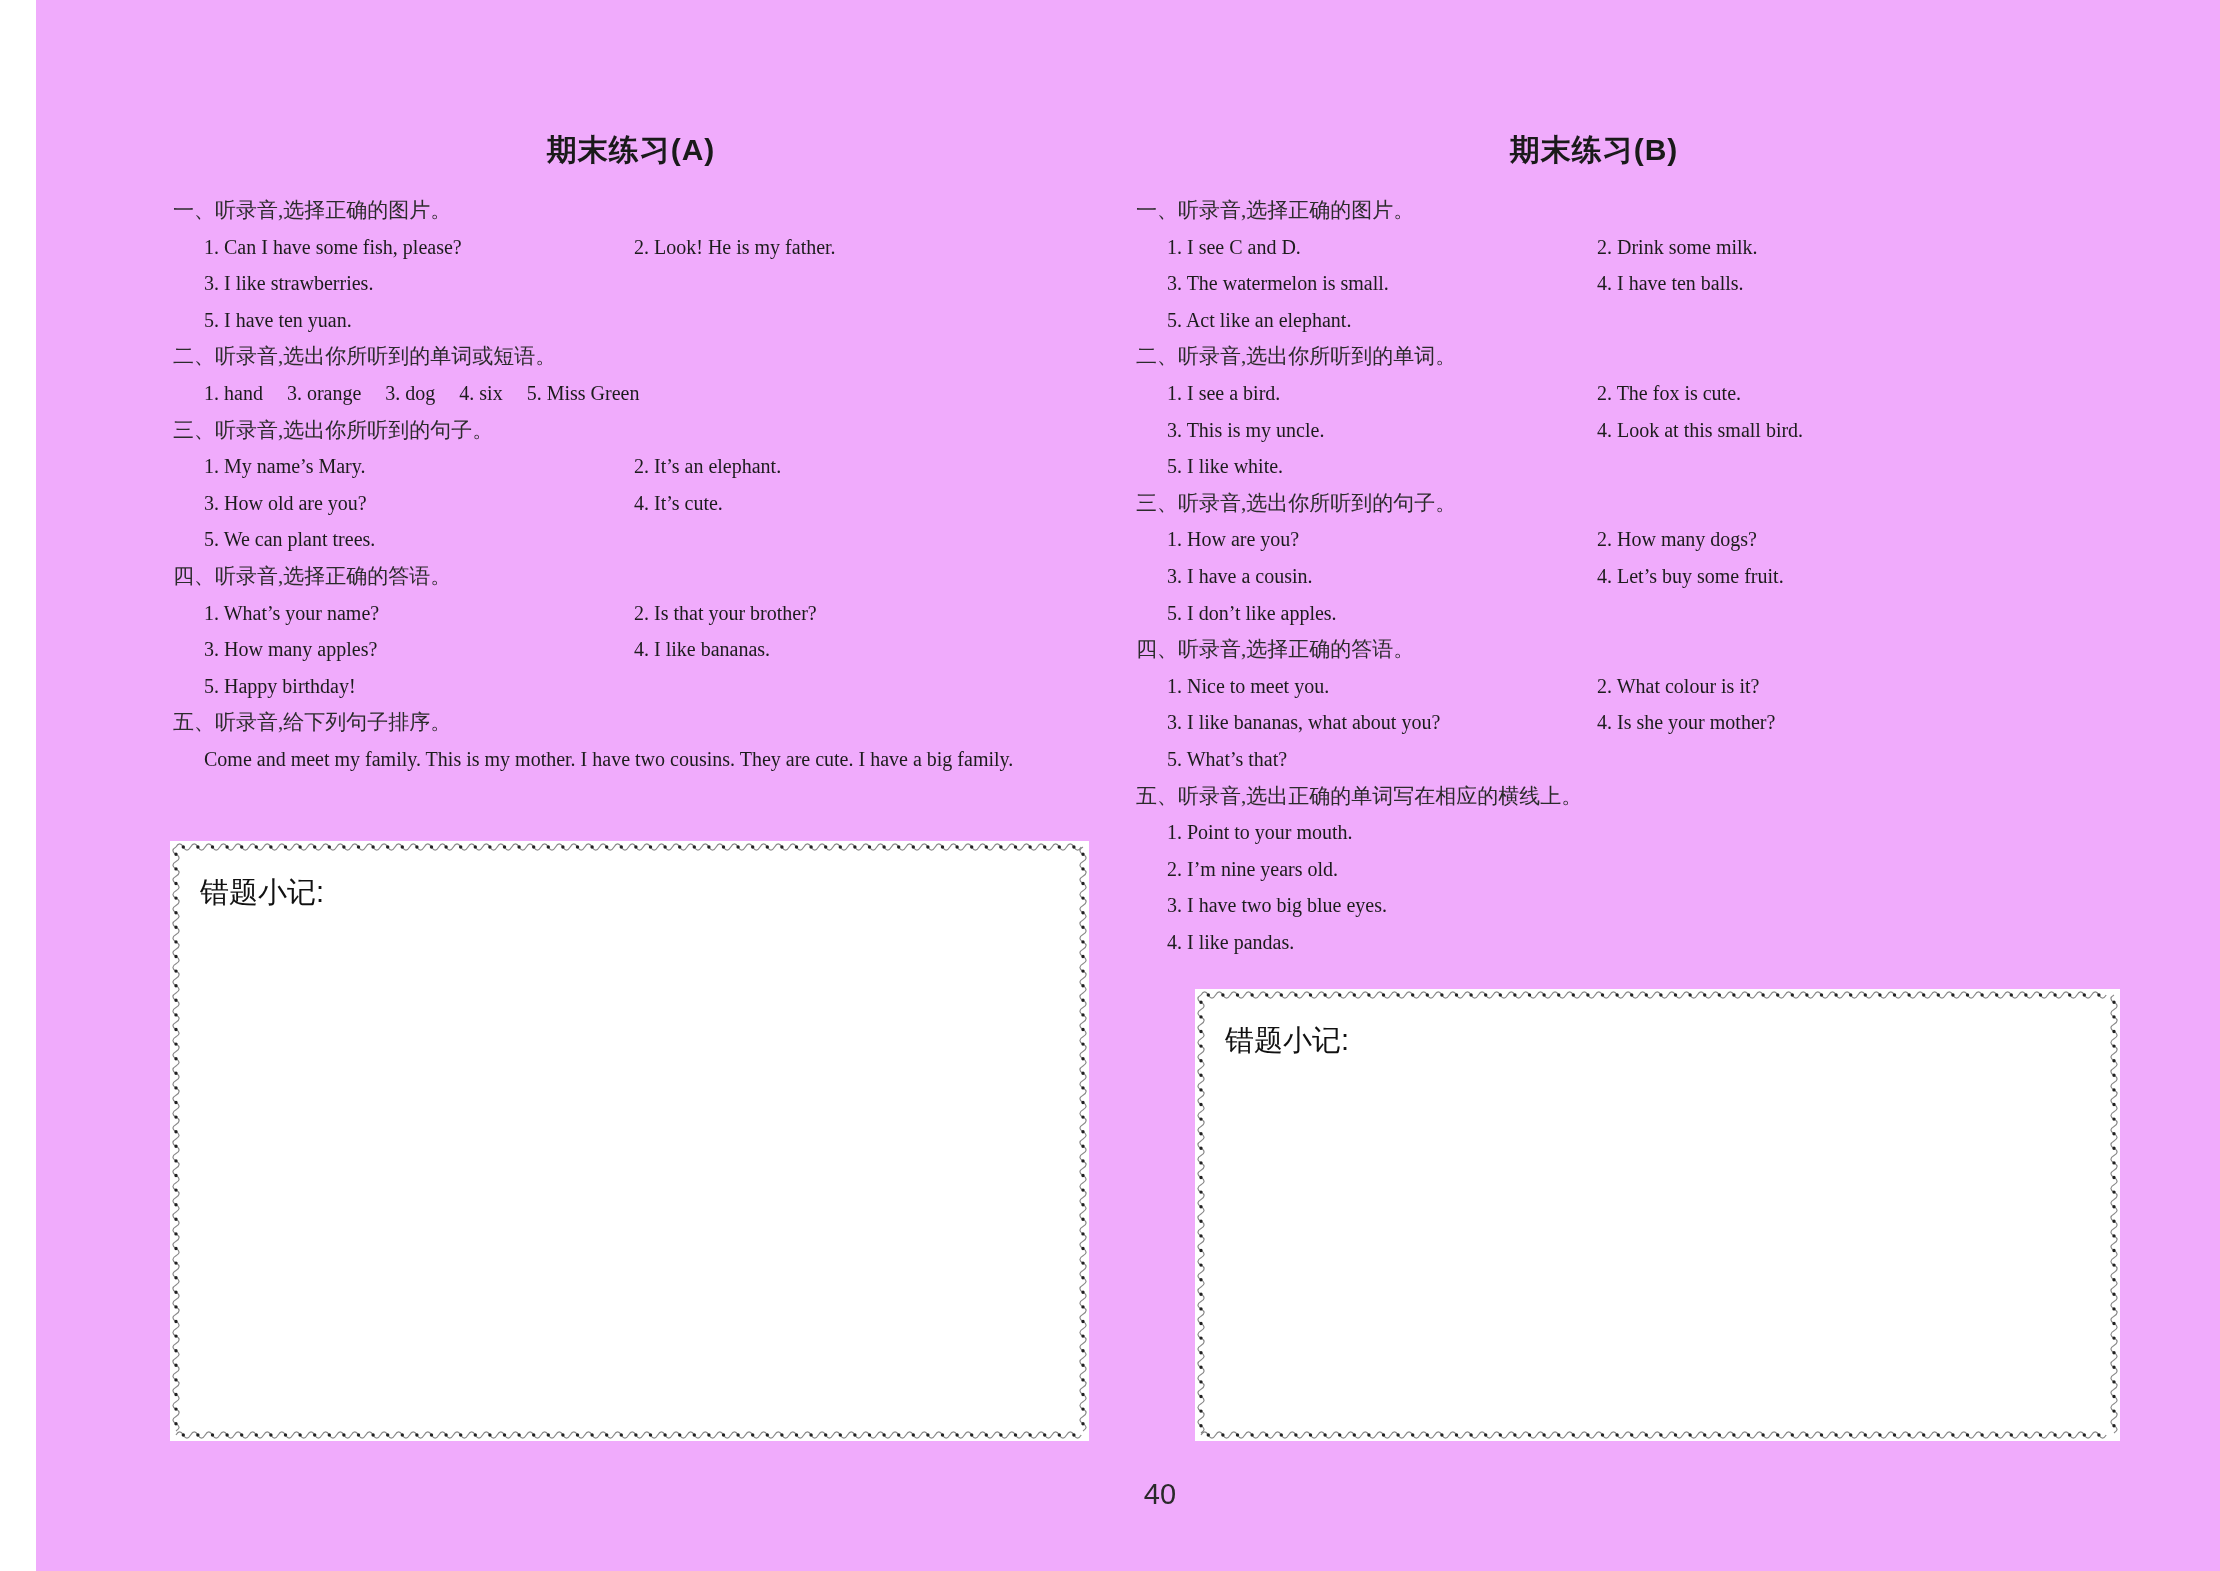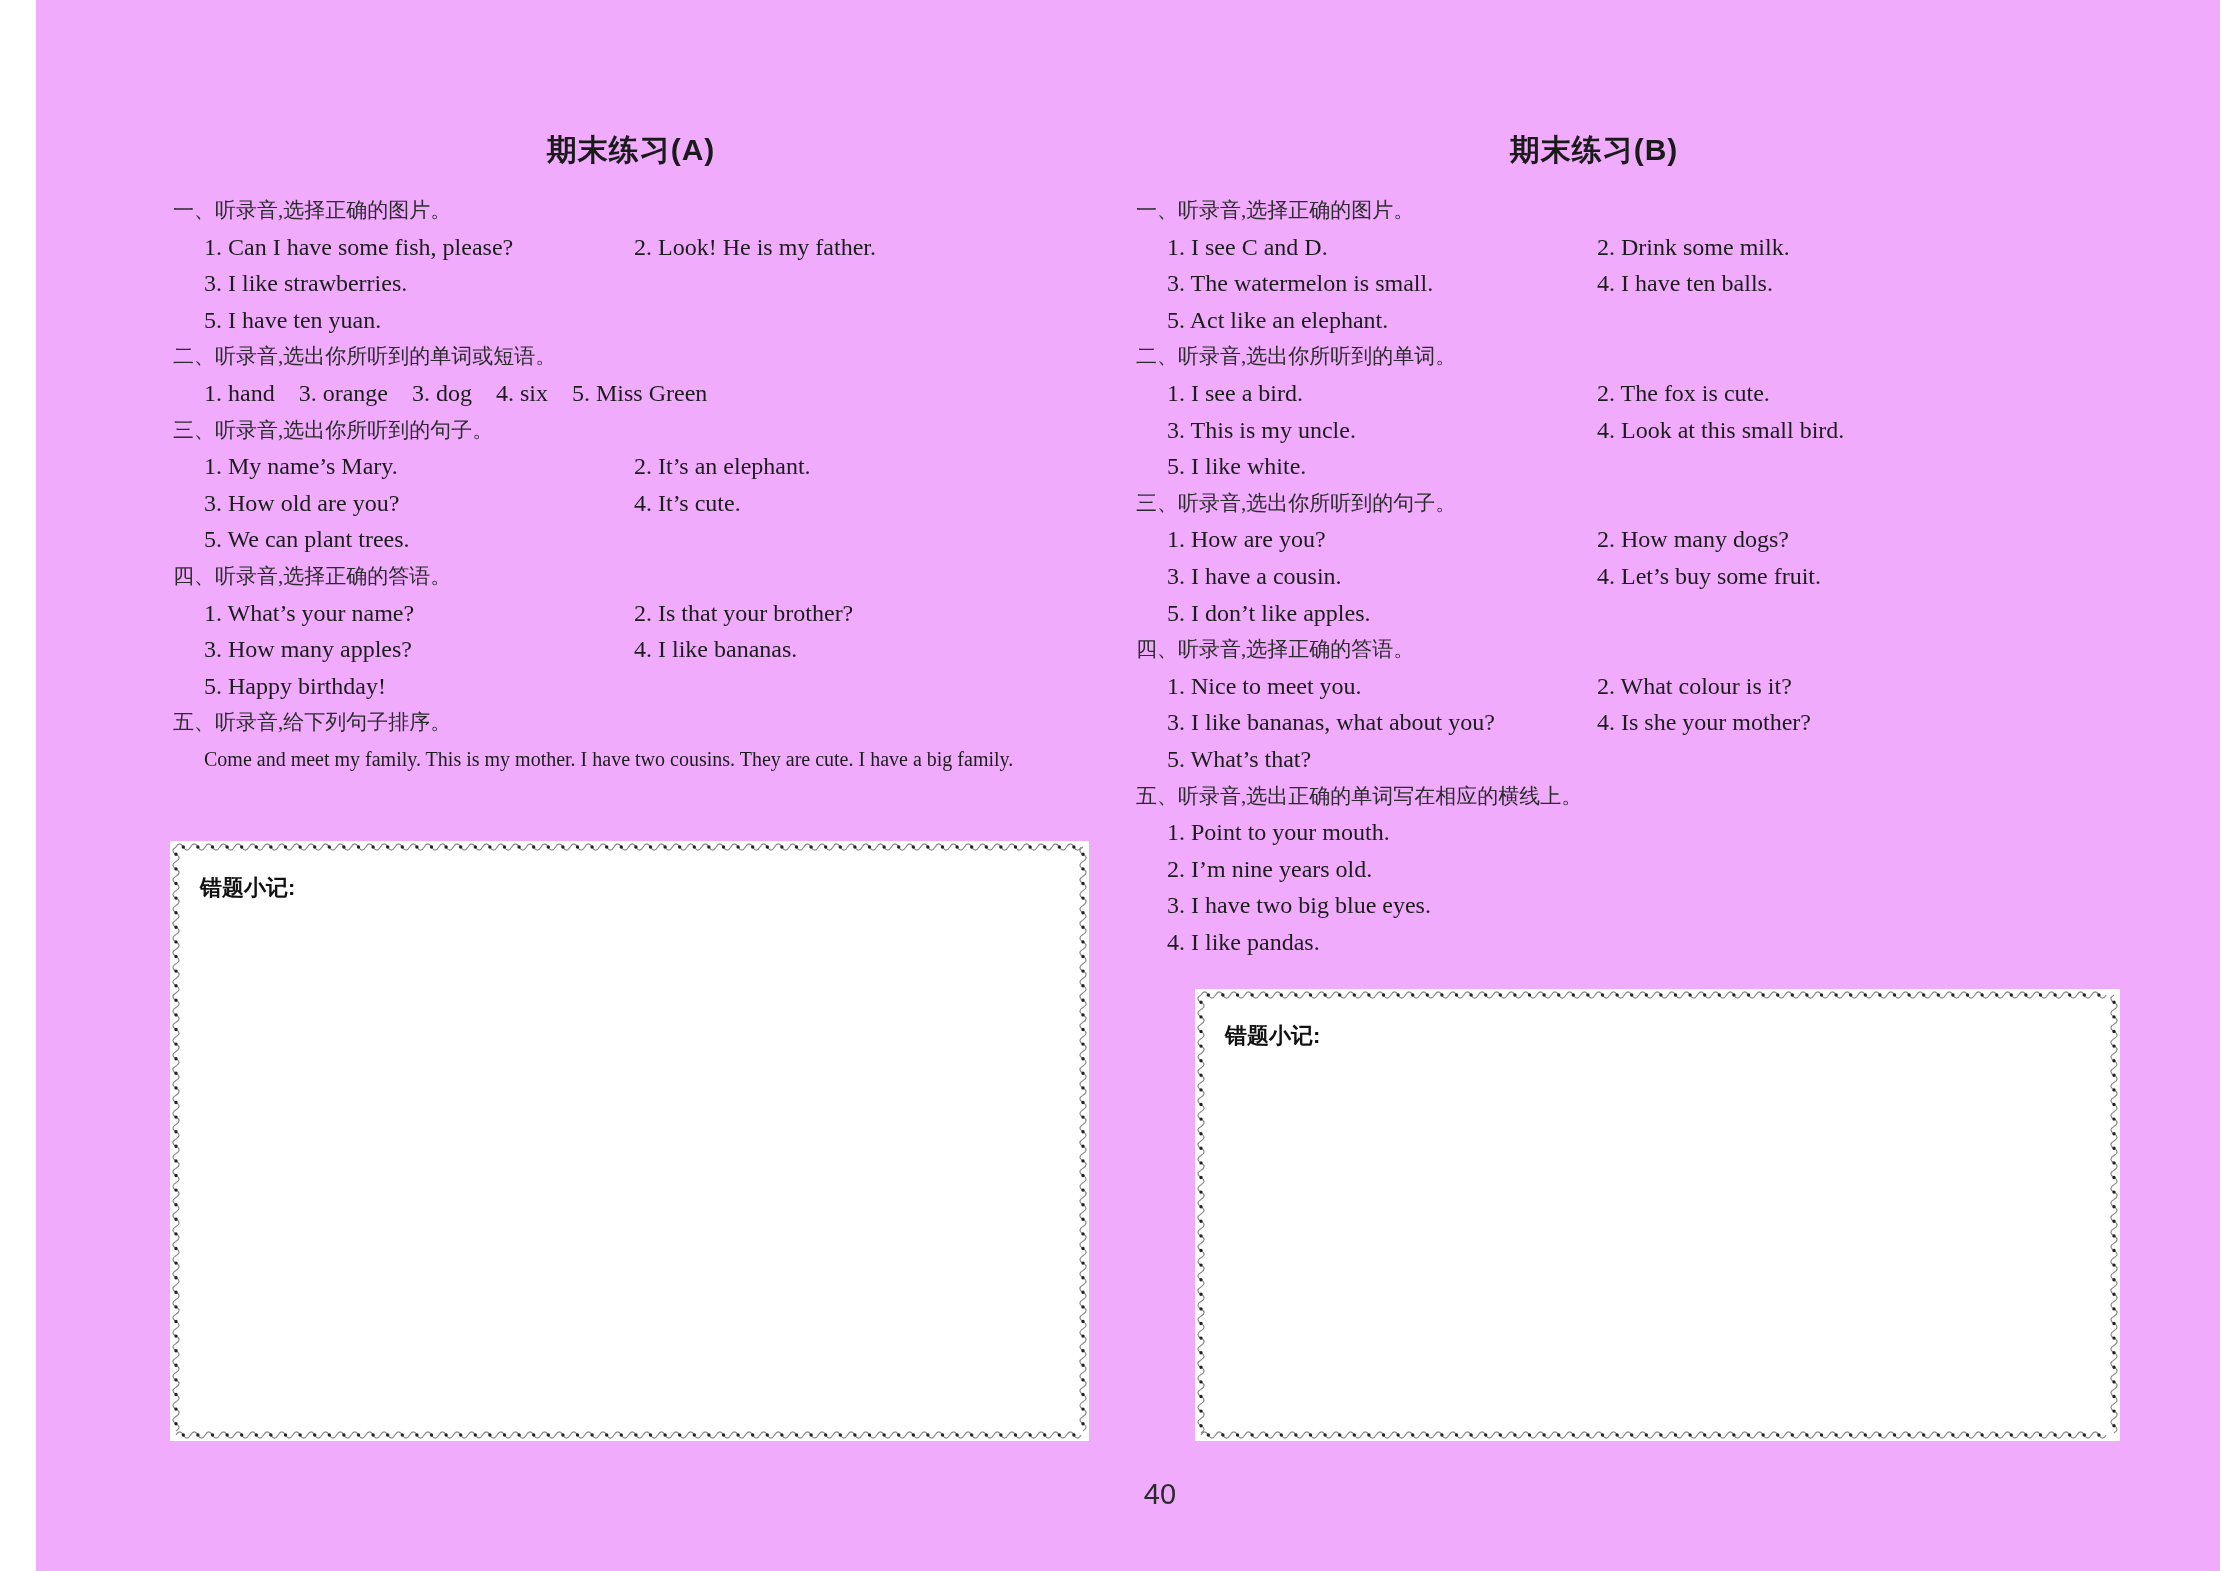--- a/index.html
+++ b/index.html
@@ -5,31 +5,31 @@
   html,body{margin:0;padding:0;background:#ffffff;}
   .page{position:relative;width:2220px;height:1571px;background:#f0abfc;overflow:hidden;
         font-family:"Liberation Serif",serif;color:#1c1c1c;margin-left:36px;}
   .col{position:absolute;top:0;}
   .col-a{left:137px;width:916px;}
   .col-b{left:1100px;width:916px;}
   .col-title{margin:130px 0 22px 0;height:40px;line-height:40px;text-align:center;
              font-family:"Liberation Sans",sans-serif;font-weight:700;font-size:30px;
              color:#1a1a1a;letter-spacing:1px;}
   .sec-header{line-height:36.6px;font-size:21px;color:#2b2b2b;font-family:"Liberation Serif",serif;}
-  .row{line-height:36.6px;font-size:24px;color:#1c1c1c;}
+  .row{line-height:36.6px;font-size:20px;color:#1c1c1c;}
   .row.two{display:grid;grid-template-columns:430px auto;padding-left:31px;}
   .row.inline{display:flex;gap:24px;padding-left:31px;}
   .row.single{padding-left:31px;}
   .para{margin:0;line-height:36.6px;font-size:20px;text-align:justify;text-indent:31px;}
   .note-box{position:absolute;background:#fff;}
   .box-a{left:134px;top:841px;width:919px;height:600px;}
   .box-b{left:1159px;top:989px;width:925px;height:452px;}
   .note-box svg{position:absolute;left:0;top:0;width:100%;height:100%;display:block;}
   .note-label{position:relative;padding:32px 0 0 30px;font-family:"Liberation Sans",sans-serif;
-              font-weight:700;font-size:22px;color:#111;}
+              font-weight:400;font-size:29px;color:#111;}
   .page-number{position:absolute;top:1478px;left:14px;width:2220px;text-align:center;
                font-family:"Liberation Sans",sans-serif;font-size:29px;color:#2a2a2a;}
 </style>
 </head>
 <body>
 
 <div class="page">
 
   <section class="col col-a">
     <h1 class="col-title">期末练习(A)</h1>

